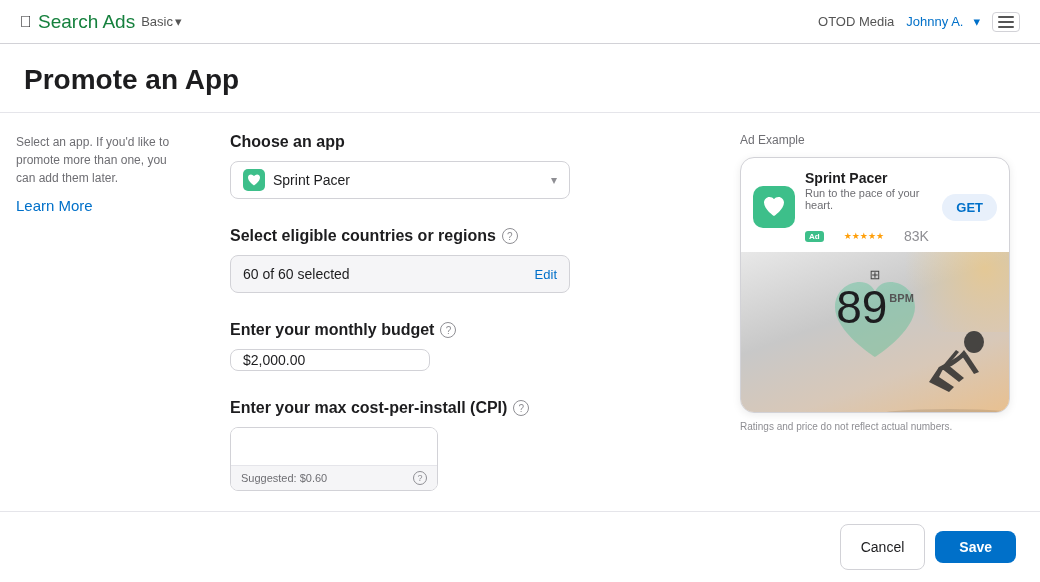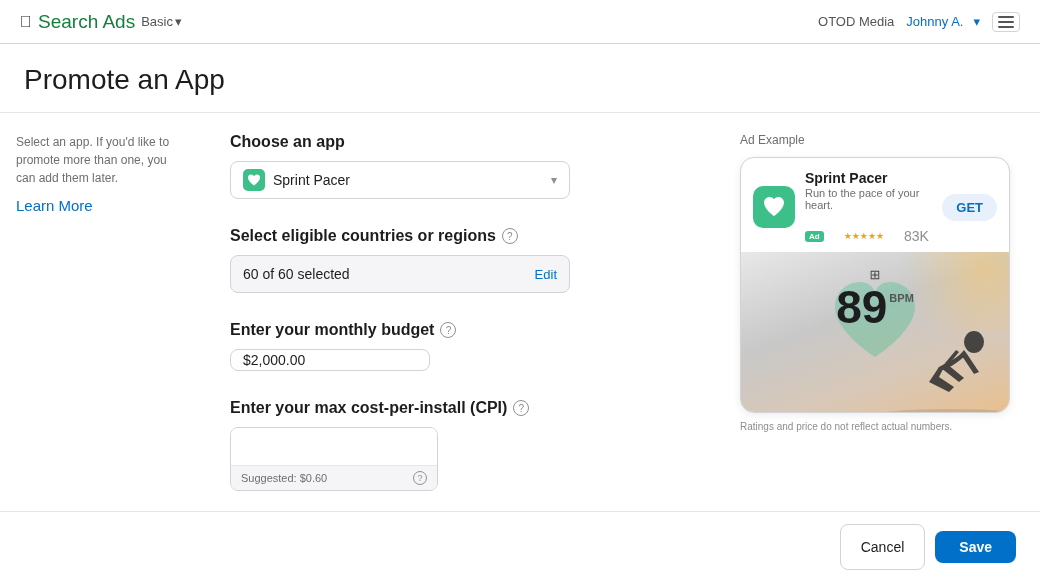--- a/index.html
+++ b/index.html
@@ -80,21 +80,21 @@
       overflow: hidden;
     }
 
     
     .page-title-area {
       padding: 20px 24px 16px 24px;
       border-bottom: 1px solid #e5e5ea;
     }
     .page-title {
       font-size: 28px;
-      font-weight: 400;
+      font-weight: 700;
       color: #1d1d1f;
     }
 
     
     .content-area {
       display: flex;
       flex: 1;
       overflow: hidden;
     }
 
@@ -512,21 +512,21 @@
           <button class="ad-get-btn">GET</button>
         </div>
 
         <div class="ad-card-body">
 
           <div style="position:absolute; top:15px; left:50%; transform:translateX(-50%); text-align:center; z-index:3;">
             <div style="font-size:11px; color:#444; margin-bottom:2px; display:flex; align-items:center; justify-content:center; gap:3px;">
               <span style="font-size:13px;">⊞</span>
             </div>
             <div style="display:flex; align-items:flex-start; justify-content:center; gap:2px;">
-              <span style="font-size:46px; font-weight:700; color:#1d1d1f; line-height:1;">89</span>
+              <span style="font-size:46px; font-weight:400; color:#1d1d1f; line-height:1;">89</span>
               <span style="font-size:11px; font-weight:700; color:#555; margin-top:8px;">BPM</span>
             </div>
           </div>
 
           <div style="position:absolute; top:20px; left:50%; transform:translateX(-50%); z-index:1; opacity:0.35;">
             <svg width="100" height="100" viewBox="0 0 100 100">
               <path d="M50 85C50 85 10 60 10 35C10 20 22 10 35 10C42 10 48 14 50 20C52 14 58 10 65 10C78 10 90 20 90 35C90 60 50 85 50 85Z" fill="#3dbf8a"></path>
             </svg>
           </div>
 

